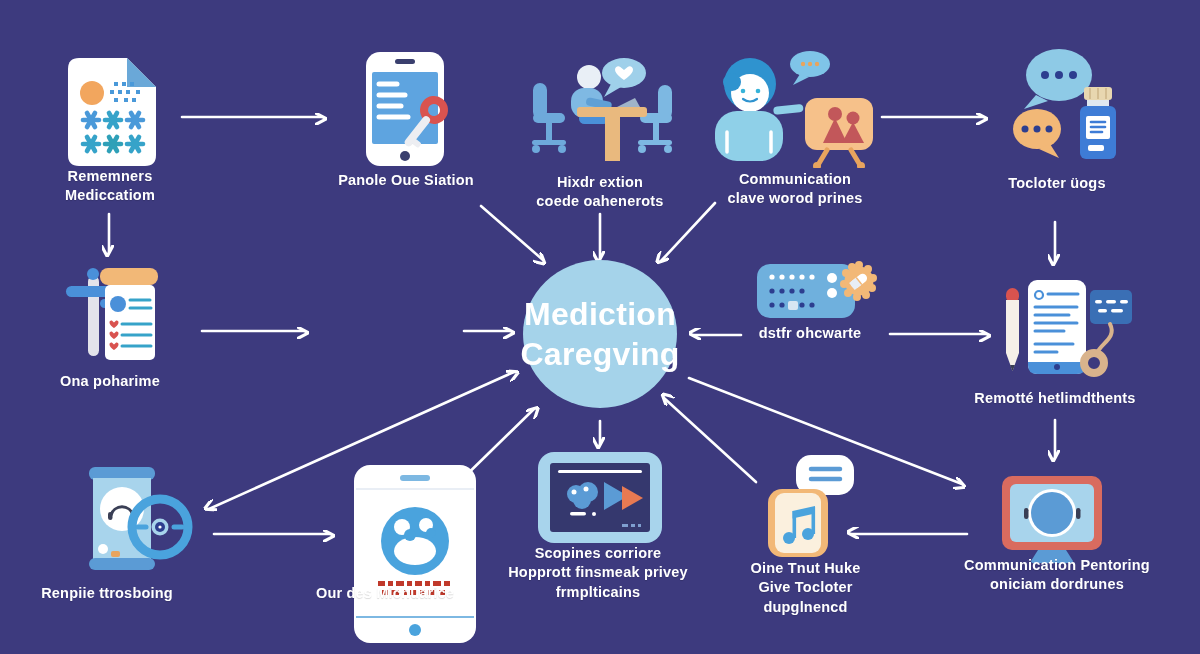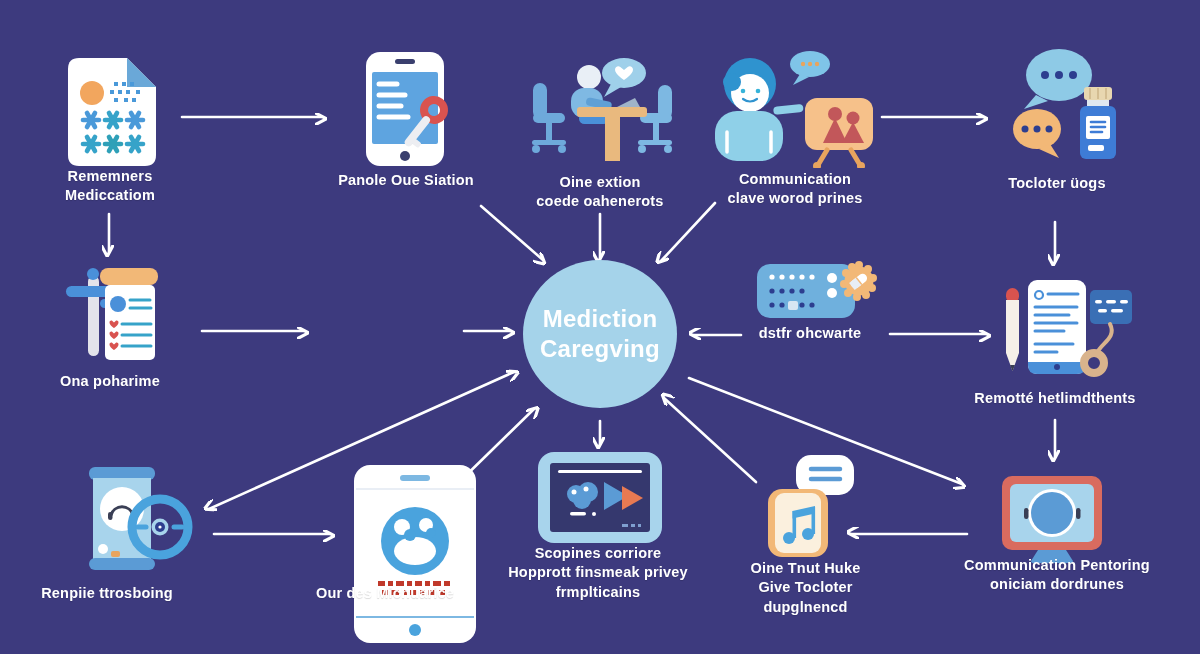--- a/index.html
+++ b/index.html
@@ -14,21 +14,21 @@
     line-height:1.34;text-align:center;letter-spacing:.2px;
     text-shadow:0 1px 1px rgba(0,0,0,.15);
   }
   .label span{display:block;}
   .center-circle{
     position:absolute;left:523px;top:260px;width:154px;height:148px;
     border-radius:50%;background:#a5d3ea;
     display:flex;align-items:center;justify-content:center;text-align:center;
   }
   .center-circle .ctext{
-    color:#ffffff;font-weight:700;font-size:24px;line-height:1.25;letter-spacing:.3px;
+    color:#ffffff;font-weight:700;font-size:32px;line-height:1.25;letter-spacing:.3px;
   }
   svg{display:block;}
   .arrow-layer{position:absolute;left:0;top:0;width:1200px;height:654px;pointer-events:none;}
 </style>
 </head>
 <body>
 
 <div class="stage">
 
   <svg class="arrow-layer" viewBox="0 0 1200 654">
@@ -418,21 +418,21 @@
   <div class="label" style="left:20px;top:167px;width:180px">
     <span>Rememners</span>
     <span>Mediccatiom</span>
   </div>
 
   <div class="label" style="left:311px;top:171px;width:190px">
     <span>Panole Oue Siation</span>
   </div>
 
   <div class="label" style="left:500px;top:173px;width:200px">
-    <span>Oine extion</span>
+    <span>Hixdr extion</span>
     <span>coede oahenerots</span>
   </div>
 
   <div class="label" style="left:695px;top:170px;width:200px">
     <span>Communication</span>
     <span>clave worod prines</span>
   </div>
 
   <div class="label" style="left:967px;top:174px;width:180px">
     <span>Tocloter üogs</span>

